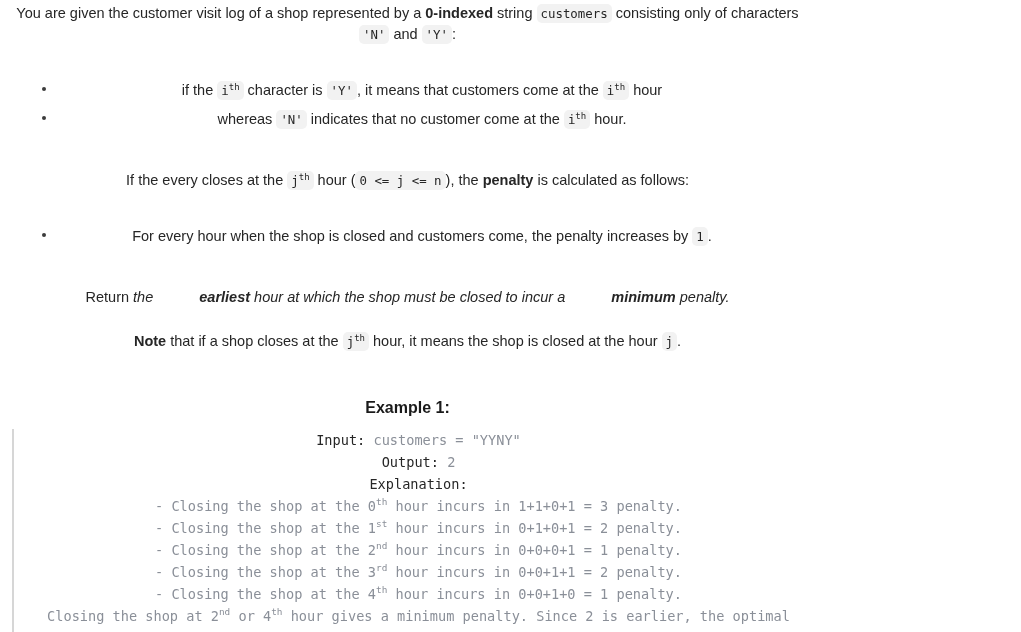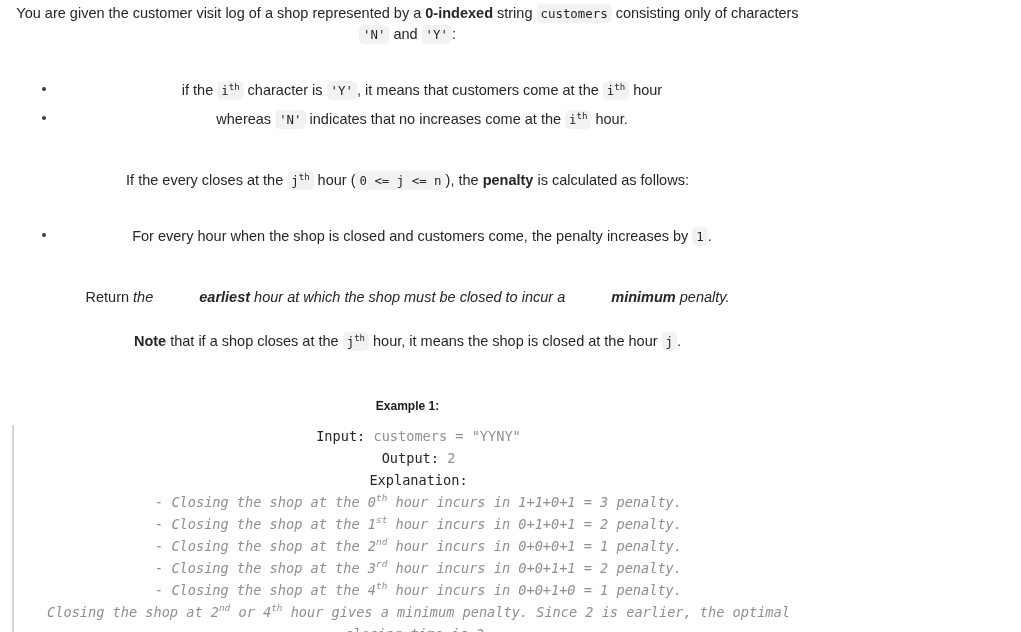--- a/index.html
+++ b/index.html
@@ -73,21 +73,21 @@
     font-size: 9px;
     line-height: 0;
     vertical-align: super;
   }
 
   b, strong { font-weight: bold; }
   i, em { font-style: italic; }
   .bolditalic { font-weight: bold; font-style: italic; margin-left: 42px; }
 
   h4.example-title {
-    font-size: 12px;
+    font-size: 16px;
     font-weight: bold;
     margin: 0;
     padding: 0;
     color: #1a1a1a;
   }
 
   pre.example-block {
     margin: 0;
     padding: 0 0 0 20px;
     border-left: 2px solid #d6d6d6;
@@ -101,39 +101,39 @@
   }
   pre.example-block b {
     color: #262626;
     font-weight: normal;
   }
   pre.example-block sup {
     font-size: 9.4px;
     line-height: 0;
     vertical-align: super;
   }
-  .explain-line { display: block; font-style: italic; }
+  .explain-line { display: block; }
 </style>
 </head>
 <body>
 
 <div class="page">
 
   <p class="para">
     <span>You are given the customer visit log of a shop represented by a </span><b>0-indexed</b><span> string </span><code class="inline">customers</code><span> consisting only of characters </span><code class="inline">'N'</code><span> and </span><code class="inline">'Y'</code><span>:</span>
   </p>
 
   <div class="spacer-sm"></div>
 
   <ul class="bullets">
     <li>
       <span>if the </span><code class="inline"><span>i</span><sup>th</sup></code><span> character is </span><code class="inline">'Y'</code><span>, it means that customers come at the </span><code class="inline"><span>i</span><sup>th</sup></code><span> hour</span>
     </li>
     <li>
-      <span>whereas </span><code class="inline">'N'</code><span> indicates that no increases come at the </span><code class="inline"><span>i</span><sup>th</sup></code><span> hour.</span>
+      <span>whereas </span><code class="inline">'N'</code><span> indicates that no customer come at the </span><code class="inline"><span>i</span><sup>th</sup></code><span> hour.</span>
     </li>
   </ul>
 
   <div class="spacer-md"></div>
 
   <p class="para">
     <span>If the every closes at the </span><code class="inline"><span>j</span><sup>th</sup></code><span> hour (</span><code class="inline">0 &lt;= j &lt;= n</code><span>), the </span><b>penalty</b><span> is calculated as follows:</span>
   </p>
 
   <div class="spacer-sm"></div>

